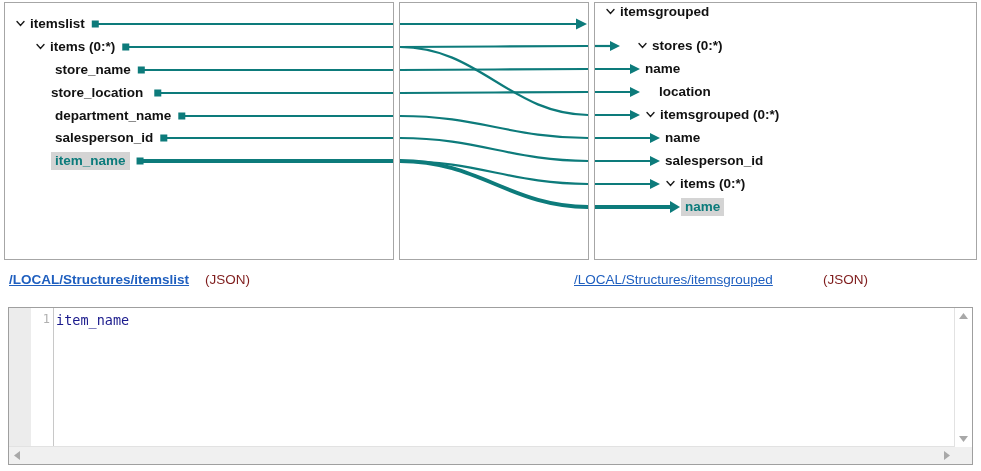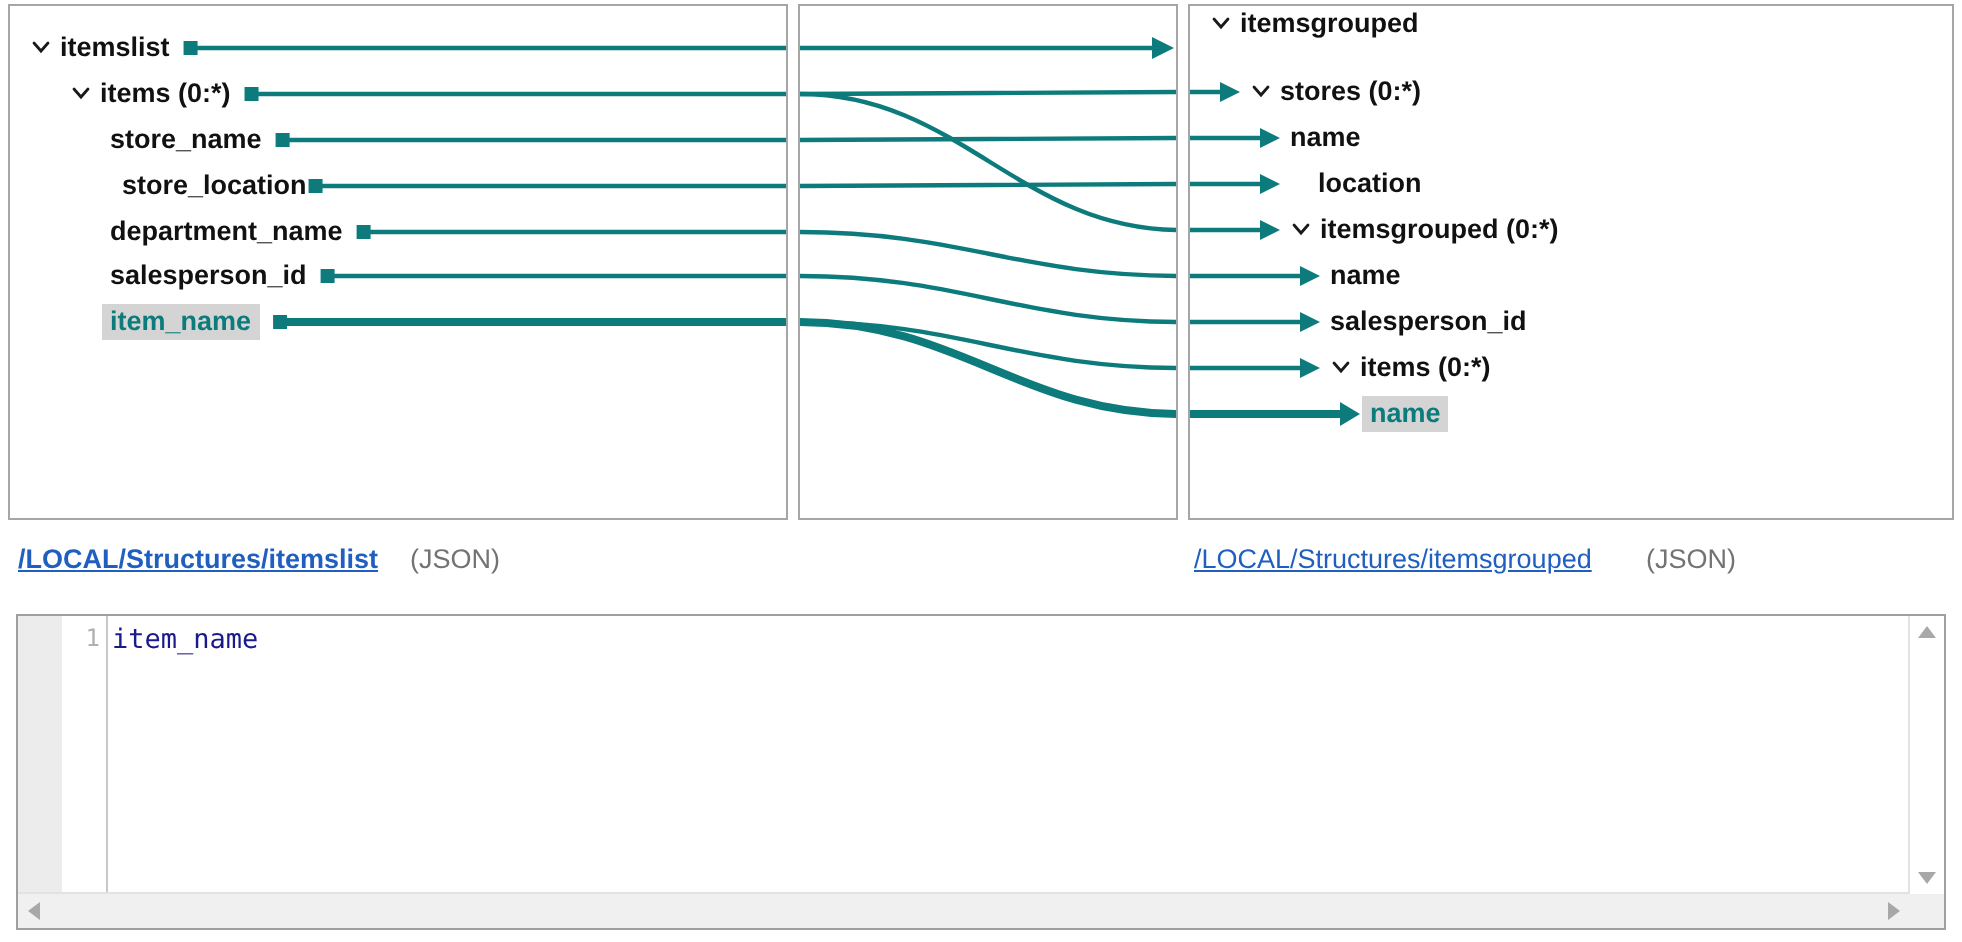--- a/index.html
+++ b/index.html
@@ -57,21 +57,21 @@
     position:absolute;
     font-size:13.5px;
     color:#1f5fbf;
     text-decoration:underline;
     white-space:nowrap;
     cursor:pointer;
   }
   .srctype{
     position:absolute;
     font-size:13.5px;
-    color:#737373;
+    color:#7f1d1d;
     white-space:nowrap;
   }
 
   
   #editor{
     position:absolute;
     left:8px;top:307px;
     width:965px;height:158px;
     border:1px solid #9f9f9f;
     background:#ffffff;
@@ -127,21 +127,21 @@
 
   <div class="panel" id="left-panel">
     <div class="tree" id="left-tree">
         <div class="node" style="left: 10px; top: 12px;"><span class="chev"><svg width="11" height="11">
               <path d="M2 3.5 L5.5 7.5 L9 3.5" stroke="#1a1a1a" stroke-width="1.4" fill="none" stroke-linecap="round"></path>
             </svg></span><span class="lbl">itemslist</span></div>
         <div class="node" style="left: 30px; top: 35px;"><span class="chev"><svg width="11" height="11">
               <path d="M2 3.5 L5.5 7.5 L9 3.5" stroke="#1a1a1a" stroke-width="1.4" fill="none" stroke-linecap="round"></path>
             </svg></span><span class="lbl">items (0:*)</span></div>
         <div class="node" style="left: 50px; top: 58px;"><span class="lbl">store_name</span></div>
-        <div class="node" style="left: 56px; top: 81px;"><span class="lbl">store_location</span></div>
+        <div class="node" style="left: 46px; top: 81px;"><span class="lbl">store_location</span></div>
         <div class="node" style="left: 50px; top: 104px;"><span class="lbl">department_name</span></div>
         <div class="node" style="left: 50px; top: 126px;"><span class="lbl">salesperson_id</span></div>
         <div class="node" style="left: 50px; top: 149px;"><span class="lbl sel">item_name</span></div>
       </div>
     <svg class="conn" id="left-conn">
         <rect x="86.78125" y="17.5" width="7" height="7" fill="#0d7b7b"></rect>
         <line x1="92.78125" y1="21" x2="390" y2="21" stroke="#0d7b7b" stroke-width="2.2"></line>
         <rect x="117.265625" y="40.5" width="7" height="7" fill="#0d7b7b"></rect>
         <line x1="123.265625" y1="44" x2="390" y2="44" stroke="#0d7b7b" stroke-width="2.2"></line>
         <rect x="132.796875" y="63.5" width="7" height="7" fill="#0d7b7b"></rect>
@@ -188,42 +188,42 @@
         <polygon points="65,158 55,153 55,163" fill="#0d7b7b"></polygon>
         <line x1="0" y1="181" x2="57" y2="181" stroke="#0d7b7b" stroke-width="2.2"></line>
         <polygon points="65,181 55,176 55,186" fill="#0d7b7b"></polygon>
         <line x1="0" y1="204" x2="77" y2="204" stroke="#0d7b7b" stroke-width="4"></line>
         <polygon points="85,204 75,198 75,210" fill="#0d7b7b"></polygon>
       </svg>
     <div class="tree" id="right-tree">
         <div class="node" style="left: 10px; top: 0;"><span class="chev"><svg width="11" height="11">
               <path d="M2 3.5 L5.5 7.5 L9 3.5" stroke="#1a1a1a" stroke-width="1.4" fill="none" stroke-linecap="round"></path>
             </svg></span><span class="lbl">itemsgrouped</span></div>
-        <div class="node" style="left: 30px; top: 34px;"><span class="chev"><svg width="11" height="11">
+        <div class="node" style="left: 42px; top: 34px;"><span class="chev"><svg width="11" height="11">
               <path d="M2 3.5 L5.5 7.5 L9 3.5" stroke="#1a1a1a" stroke-width="1.4" fill="none" stroke-linecap="round"></path>
             </svg></span><span class="lbl">stores (0:*)</span></div>
         <div class="node" style="left: 50px; top: 57px;"><span class="lbl">name</span></div>
         <div class="node" style="left: 64px; top: 80px;"><span class="lbl">location</span></div>
         <div class="node" style="left: 50px; top: 103px;"><span class="chev"><svg width="11" height="11">
               <path d="M2 3.5 L5.5 7.5 L9 3.5" stroke="#1a1a1a" stroke-width="1.4" fill="none" stroke-linecap="round"></path>
             </svg></span><span class="lbl">itemsgrouped (0:*)</span></div>
         <div class="node" style="left: 70px; top: 126px;"><span class="lbl">name</span></div>
         <div class="node" style="left: 70px; top: 149px;"><span class="lbl">salesperson_id</span></div>
         <div class="node" style="left: 70px; top: 172px;"><span class="chev"><svg width="11" height="11">
               <path d="M2 3.5 L5.5 7.5 L9 3.5" stroke="#1a1a1a" stroke-width="1.4" fill="none" stroke-linecap="round"></path>
             </svg></span><span class="lbl">items (0:*)</span></div>
         <div class="node" style="left: 90px; top: 195px;"><span class="lbl sel">name</span></div>
       </div>
   </div>
 </div>
 
 <a class="srclink" style="left:9px;top:272px;font-weight:bold;" id="left-src-link">/LOCAL/Structures/itemslist</a>
 <span class="srctype" style="left:205px;top:272px;" id="left-src-type">(JSON)</span>
 
-<a class="srclink" style="left:597px;top:272px;" id="right-src-link">/LOCAL/Structures/itemsgrouped</a>
+<a class="srclink" style="left:574px;top:272px;" id="right-src-link">/LOCAL/Structures/itemsgrouped</a>
 <span class="srctype" style="left:823px;top:272px;" id="right-src-type">(JSON)</span>
 
 <div id="editor">
   <div id="gutter"></div>
   <div id="linenum-col">
     <span class="linenum">1</span>
   </div>
   <div id="code">item_name</div>
 
   <div id="vscroll">

